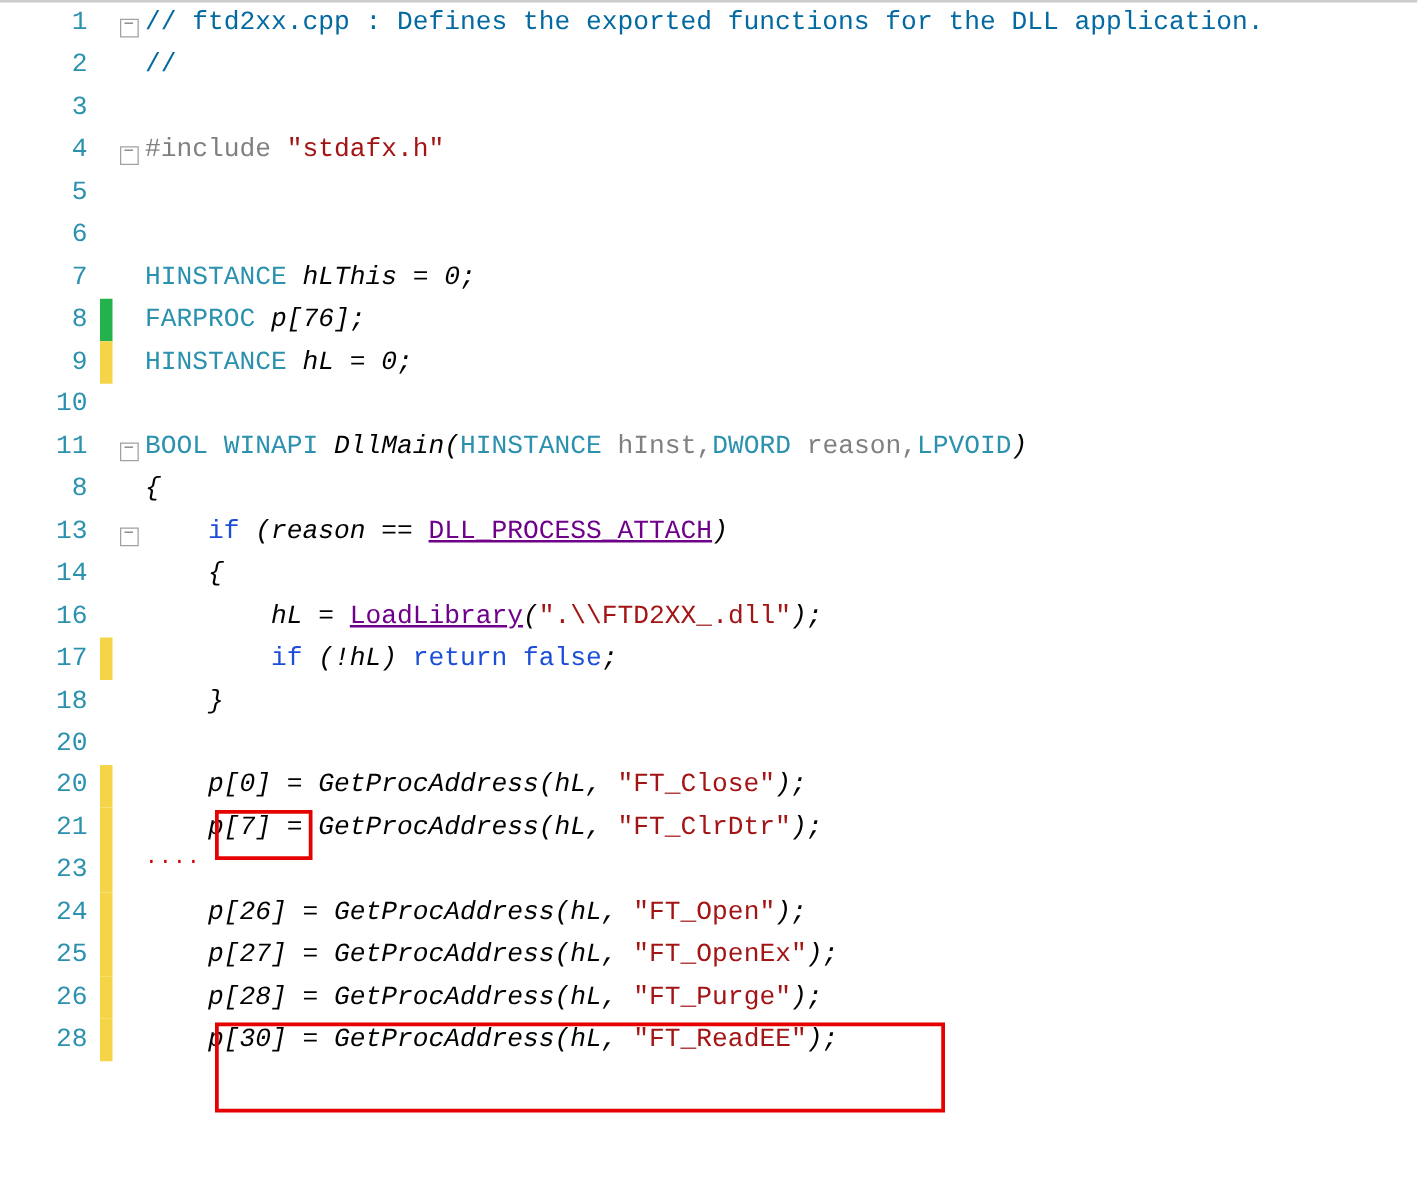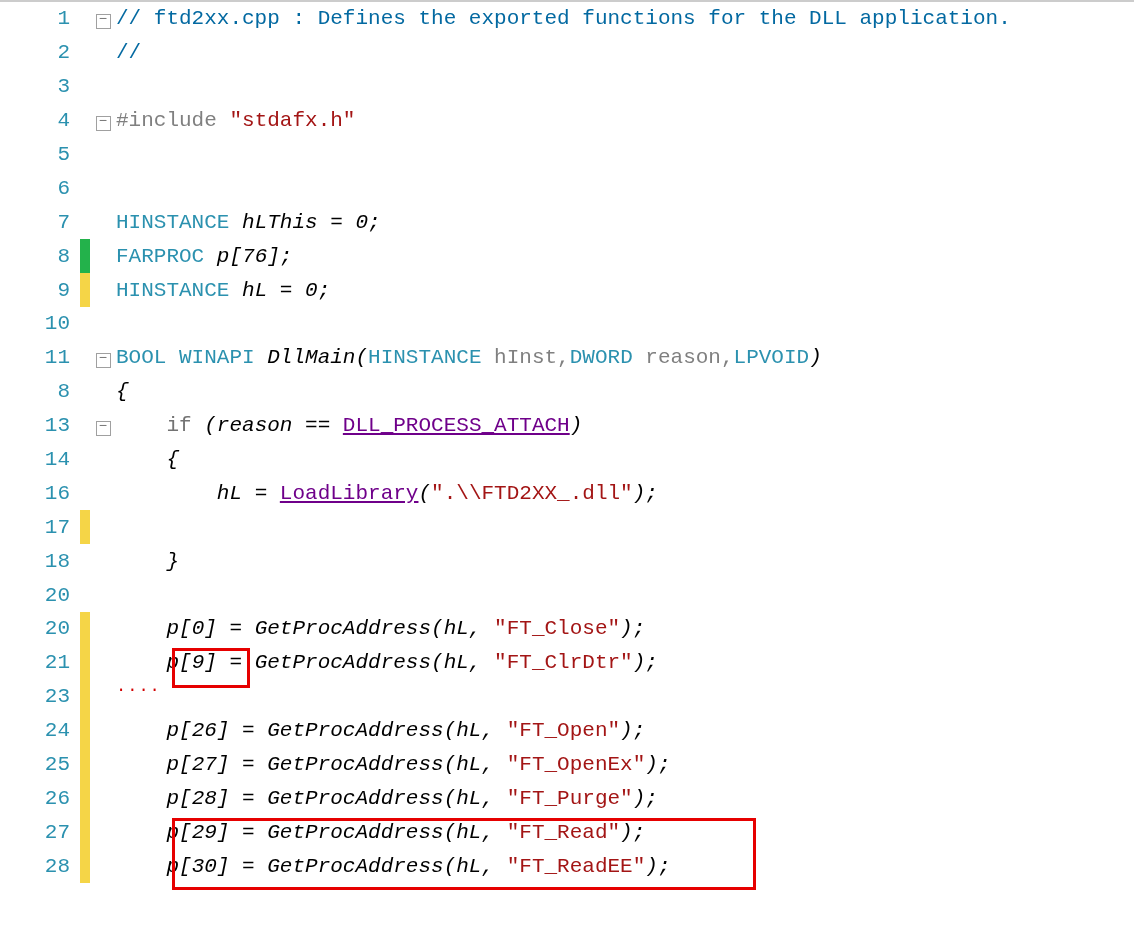--- a/index.html
+++ b/index.html
@@ -69,21 +69,21 @@
     left: 50%;
     top: 0;
     bottom: 0;
     width: 1px;
     background: #c0c0c0;
   }
   .code {
     position: relative;
   }
   .tok-comment { color: #0369a1; }
-  .tok-keyword { color: #737373; }
+  .tok-keyword { color: #1d4ed8; }
   .tok-type    { color: #2b91af; }
   .tok-macro   { color: #808080; }
   .tok-string  { color: #a31515; }
   .tok-macroname { color: #6f008a; text-decoration: underline; }
   .tok-plain   { color: #000000; font-style: italic; }
 
   .red-box {
     position: absolute;
     border: 3px solid #e60000;
     pointer-events: none;
@@ -216,20 +216,21 @@
     <div class="ln">16</div>
     <div class="diff-margin"></div>
     <div class="fold-margin"><span class="fold-line"></span></div>
     <div class="code"><span class="tok-plain">        </span><span class="tok-plain">hL = </span><span class="tok-macroname">LoadLibrary</span><span class="tok-plain">(</span><span class="tok-string">".\\FTD2XX_.dll"</span><span class="tok-plain">);</span></div>
   </div>
 
   <div class="line">
     <div class="ln">17</div>
     <div class="diff-margin diff-yellow"></div>
     <div class="fold-margin"><span class="fold-line"></span></div>
+    <div class="code"><span class="tok-plain">        </span><span class="tok-keyword">if </span><span class="tok-plain">(!hL) </span><span class="tok-keyword">return </span><span class="tok-keyword">false</span><span class="tok-plain">;</span></div>
   </div>
 
   <div class="line">
     <div class="ln">18</div>
     <div class="diff-margin"></div>
     <div class="fold-margin"><span class="fold-line"></span></div>
     <div class="code"><span class="tok-plain">    }</span></div>
   </div>
 
   <div class="line">
@@ -243,21 +244,21 @@
     <div class="ln">20</div>
     <div class="diff-margin diff-yellow"></div>
     <div class="fold-margin"><span class="fold-line"></span></div>
     <div class="code"><span class="tok-plain">    </span><span class="tok-plain">p[0] = GetProcAddress(hL, </span><span class="tok-string">"FT_Close"</span><span class="tok-plain">);</span></div>
   </div>
 
   <div class="line">
     <div class="ln">21</div>
     <div class="diff-margin diff-yellow"></div>
     <div class="fold-margin"><span class="fold-line"></span></div>
-    <div class="code"><span class="tok-plain">    </span><span class="tok-plain">p[9] = GetProcAddress(hL, </span><span class="tok-string">"FT_ClrDtr"</span><span class="tok-plain">);</span></div>
+    <div class="code"><span class="tok-plain">    </span><span class="tok-plain">p[7] = GetProcAddress(hL, </span><span class="tok-string">"FT_ClrDtr"</span><span class="tok-plain">);</span></div>
   </div>
 
 
   <div class="line">
     <div class="ln">23</div>
     <div class="diff-margin diff-yellow"></div>
     <div class="fold-margin"><span class="fold-line"></span></div>
     <div class="code"><span class="squiggle">....</span></div>
   </div>
 
@@ -275,26 +276,20 @@
     <div class="code"><span class="tok-plain">    </span><span class="tok-plain">p[27] = GetProcAddress(hL, </span><span class="tok-string">"FT_OpenEx"</span><span class="tok-plain">);</span></div>
   </div>
 
   <div class="line">
     <div class="ln">26</div>
     <div class="diff-margin diff-yellow"></div>
     <div class="fold-margin"><span class="fold-line"></span></div>
     <div class="code"><span class="tok-plain">    </span><span class="tok-plain">p[28] = GetProcAddress(hL, </span><span class="tok-string">"FT_Purge"</span><span class="tok-plain">);</span></div>
   </div>
 
-  <div class="line">
-    <div class="ln">27</div>
-    <div class="diff-margin diff-yellow"></div>
-    <div class="fold-margin"><span class="fold-line"></span></div>
-    <div class="code"><span class="tok-plain">    </span><span class="tok-plain">p[29] = GetProcAddress(hL, </span><span class="tok-string">"FT_Read"</span><span class="tok-plain">);</span></div>
-  </div>
 
   <div class="line">
     <div class="ln">28</div>
     <div class="diff-margin diff-yellow"></div>
     <div class="fold-margin"><span class="fold-line"></span></div>
     <div class="code"><span class="tok-plain">    </span><span class="tok-plain">p[30] = GetProcAddress(hL, </span><span class="tok-string">"FT_ReadEE"</span><span class="tok-plain">);</span></div>
   </div>
 
   <div class="red-box red-box-1"></div>
   <div class="red-box red-box-2"></div>

